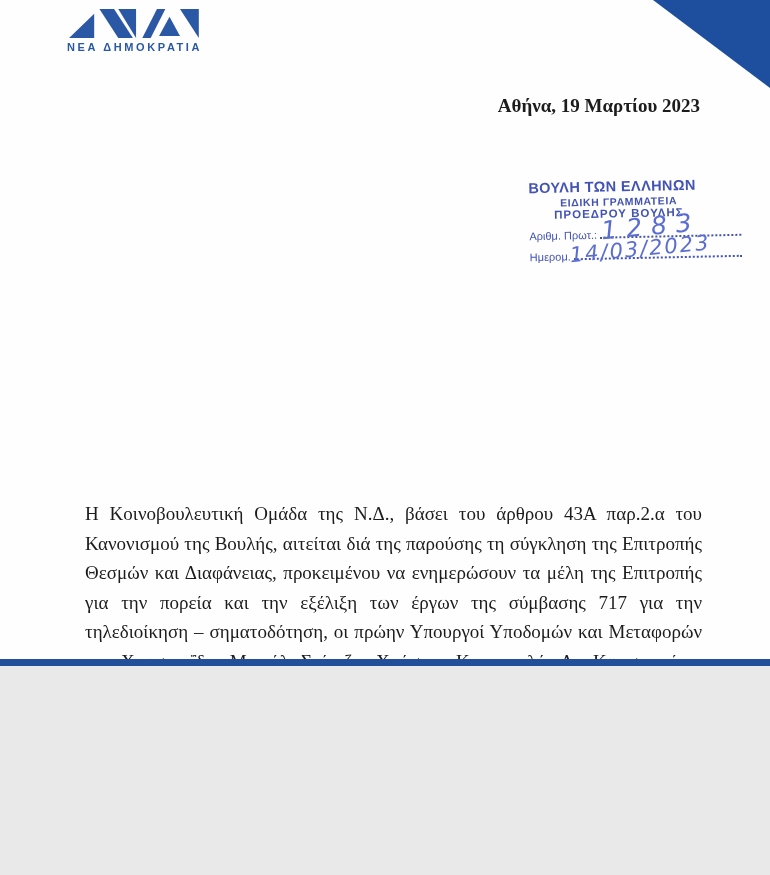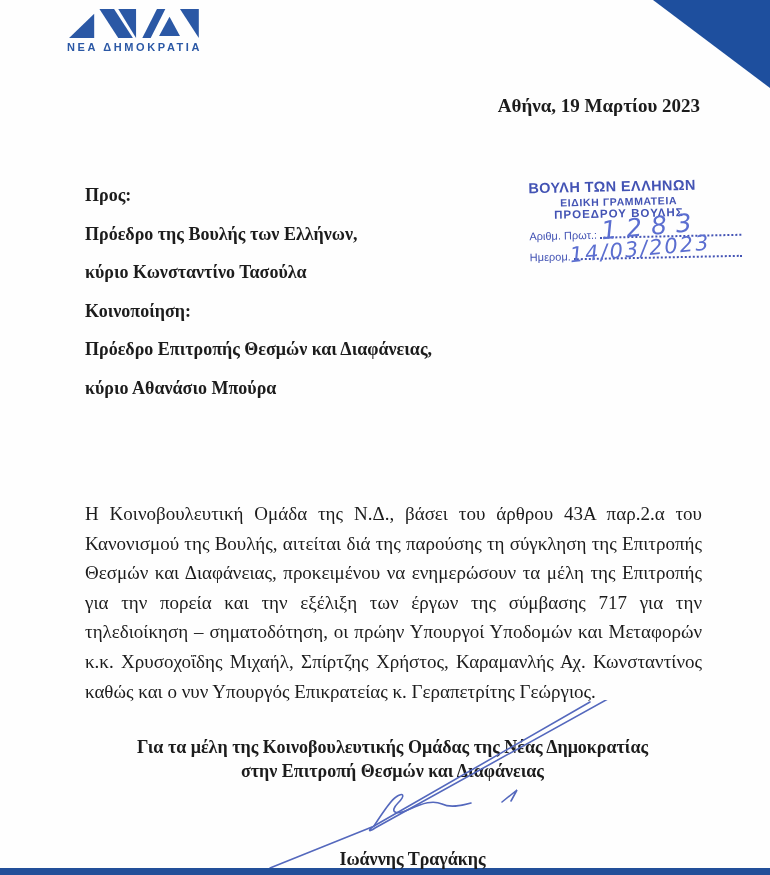--- a/index.html
+++ b/index.html
@@ -1,20 +1,20 @@
 <!DOCTYPE html>
 <html><head>
 <meta charset="utf-8">
 <style>
   * { margin: 0; padding: 0; box-sizing: border-box; }
   html, body { background: #e9e9e9; }
   .page {
     position: relative;
     width: 770px;
-    height: 875px;
+    height: 666px;
     margin: 0 auto;
     background: #fefefe;
     overflow: hidden;
     font-family: "Liberation Serif", serif;
     color: #1c1c1c;
   }
 
   
   .logo-block { position: absolute; left: 67px; top: 8px; }
   .logo-glyphs { display: block; }
@@ -135,28 +135,20 @@
     </svg>
     <div class="logo-text">ΝΕΑ ΔΗΜΟΚΡΑΤΙΑ</div>
   </div>
 
   <svg class="corner-triangle" width="120" height="88" viewBox="0 0 120 88">
     <polygon points="3,0 120,0 120,88" fill="#1e4f9e"></polygon>
   </svg>
 
   <div class="date-line">Αθήνα, 19 Μαρτίου 2023</div>
 
-  <div class="recipient">
-    <div>Προς:</div>
-    <div>Πρόεδρο της Βουλής των Ελλήνων,</div>
-    <div>κύριο Κωνσταντίνο Τασούλα</div>
-    <div>Κοινοποίηση:</div>
-    <div>Πρόεδρο Επιτροπής Θεσμών και Διαφάνειας,</div>
-    <div>κύριο Αθανάσιο Μπούρα</div>
-  </div>
 
   <div class="stamp">
     <div class="stamp-org1">ΒΟΥΛΗ ΤΩΝ ΕΛΛΗΝΩΝ</div>
     <div class="stamp-org2">ΕΙΔΙΚΗ ΓΡΑΜΜΑΤΕΙΑ</div>
     <div class="stamp-org3">ΠΡΟΕΔΡΟΥ ΒΟΥΛΗΣ</div>
     <div class="stamp-row">
       <span class="stamp-label">Αριθμ. Πρωτ.:</span>
       <span class="stamp-dots"></span>
       <span class="hw hw-number">1283</span>
     </div>

